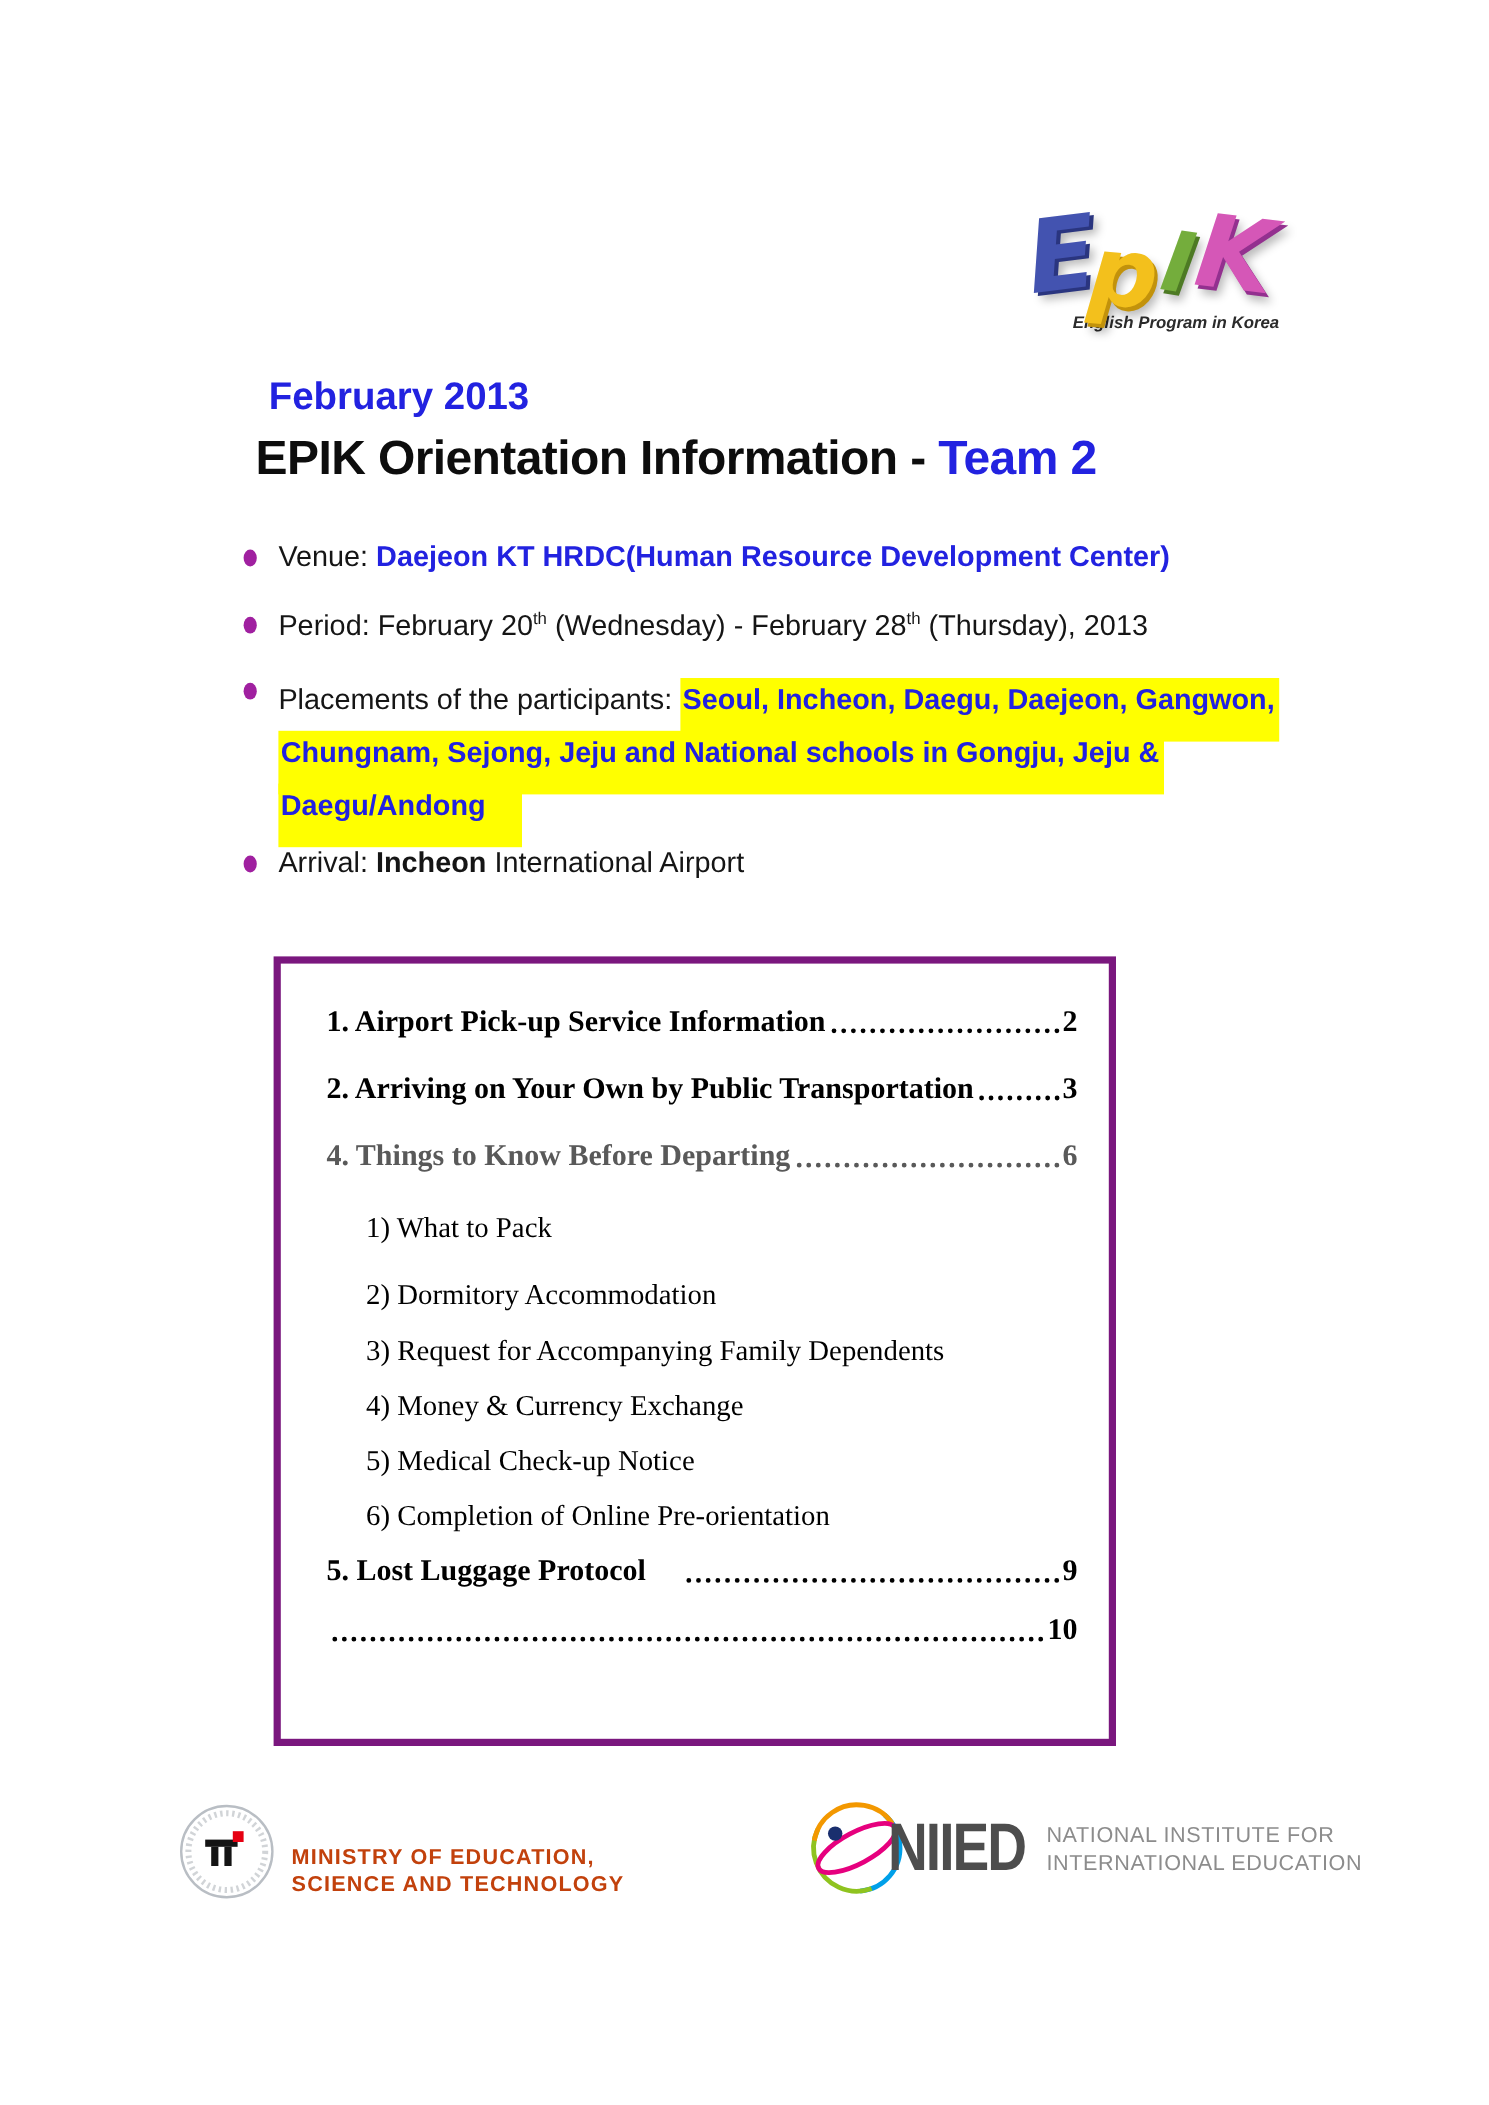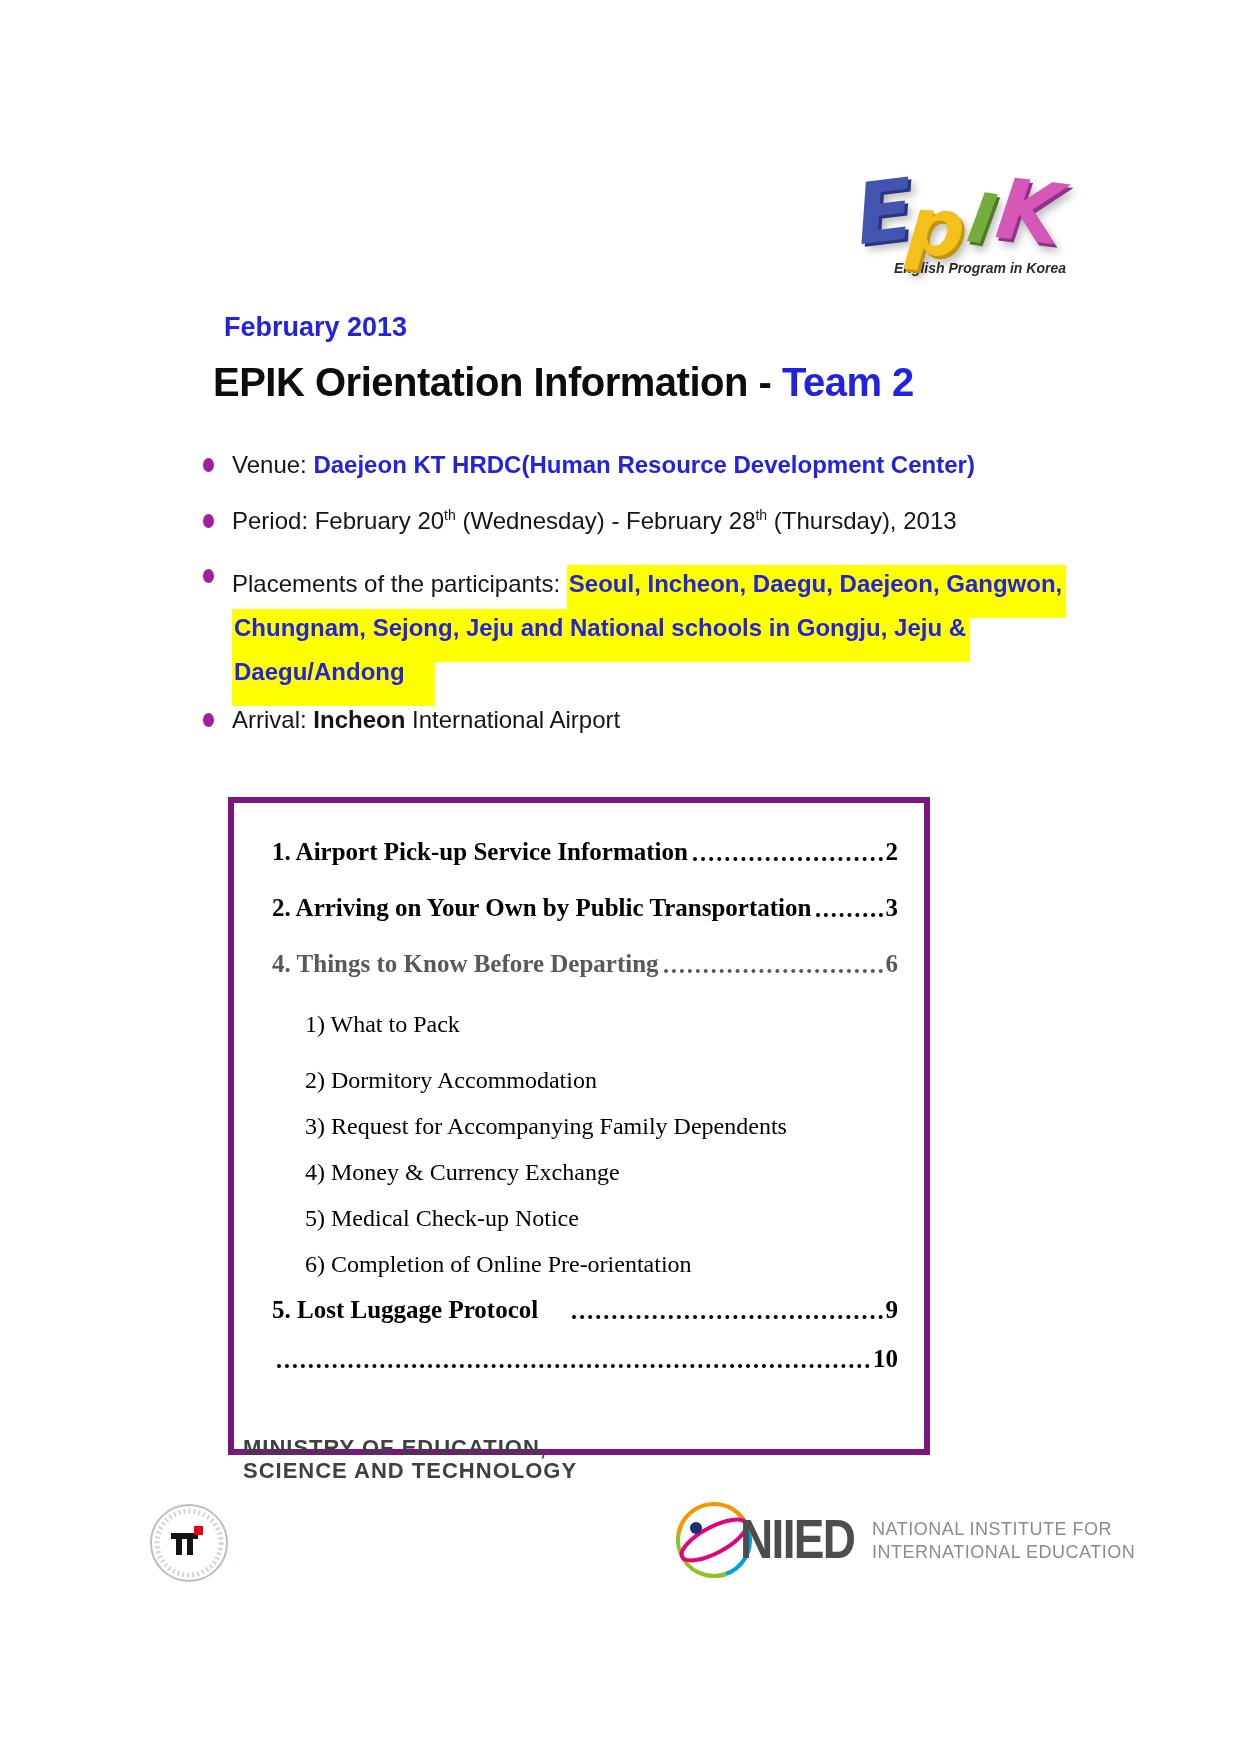--- a/index.html
+++ b/index.html
@@ -16,21 +16,21 @@
   .l-p{font-size:80px;color:#f3c01c;transform:rotate(5deg) translateY(14px);margin-left:-4px;
        text-shadow:3px 3px 0 #c2920b, 6px 7px 8px rgba(0,0,0,.28);}
   .l-i{font-size:70px;color:#74ad3c;transform:rotate(9deg);margin-left:2px;
        text-shadow:3px 3px 0 #4d7a24, 6px 7px 8px rgba(0,0,0,.28);}
   .l-k{font-size:84px;color:#d557b7;transform:rotate(7deg);margin-left:2px;
        text-shadow:3px 3px 0 #93308f, 6px 7px 8px rgba(0,0,0,.28);}
   .epik-tagline{margin-top:6px;text-align:center;font-size:14px;font-weight:bold;font-style:italic;
        color:#2b2b2b;padding-right:2px;}
 
   
-  .doc-date{position:absolute;left:224px;top:312px;font-size:27px;font-weight:bold;color:#2222e0;}
+  .doc-date{position:absolute;left:224px;top:312px;font-size:32px;font-weight:bold;color:#2222e0;}
   .doc-title{position:absolute;left:213px;top:360px;font-size:40px;font-weight:bold;color:#0d0d0d;
        letter-spacing:-0.5px;white-space:nowrap;}
   .doc-title .team{color:#2222e0;}
 
   
   .bullet{position:absolute;left:180px;padding-left:52px;font-size:24px;color:#151515;width:960px;}
   .bullet::before{content:"";position:absolute;left:23px;top:7px;width:11px;height:14px;
        border-radius:50%;background:#a020a0;}
   .b-venue{top:451px;}
   .b-period{top:507px;}
@@ -54,22 +54,22 @@
   .trow.muted{color:#595959;}
   .trow.muted .dots{border-bottom-color:#595959;}
   .trow.gap-after{margin-bottom:30px;}
   .sub{font-size:24px;font-weight:normal;line-height:30px;color:#000;margin:0 0 16px 33px;}
   .sub.first{margin-bottom:26px;}
   .trow.bottom1{margin-bottom:19px;}
   .trow.bottom1 .dots{margin-left:34px;}
 
   
   .mest-logo{position:absolute;left:148px;top:1502px;width:82px;height:82px;}
-  .mest-text{position:absolute;left:243px;top:1436px;font-size:22px;font-weight:bold;
-       letter-spacing:1px;line-height:23px;color:#404040;}
+  .mest-text{position:absolute;left:243px;top:1536px;font-size:18px;font-weight:bold;
+       letter-spacing:1px;line-height:23px;color:#c2410c;}
   .niied-logo{position:absolute;left:672px;top:1498px;width:84px;height:84px;}
   .niied-acronym{position:absolute;left:740px;top:1506px;font-size:56px;font-weight:bold;
        color:#4d4d4d;transform:scaleX(0.82);transform-origin:left top;letter-spacing:-2px;}
   .niied-text{position:absolute;left:872px;top:1518px;font-size:18px;letter-spacing:0.5px;
        line-height:23px;color:#8c8c8c;}
 </style>
 </head>
 <body>
 
 <div class="page">

